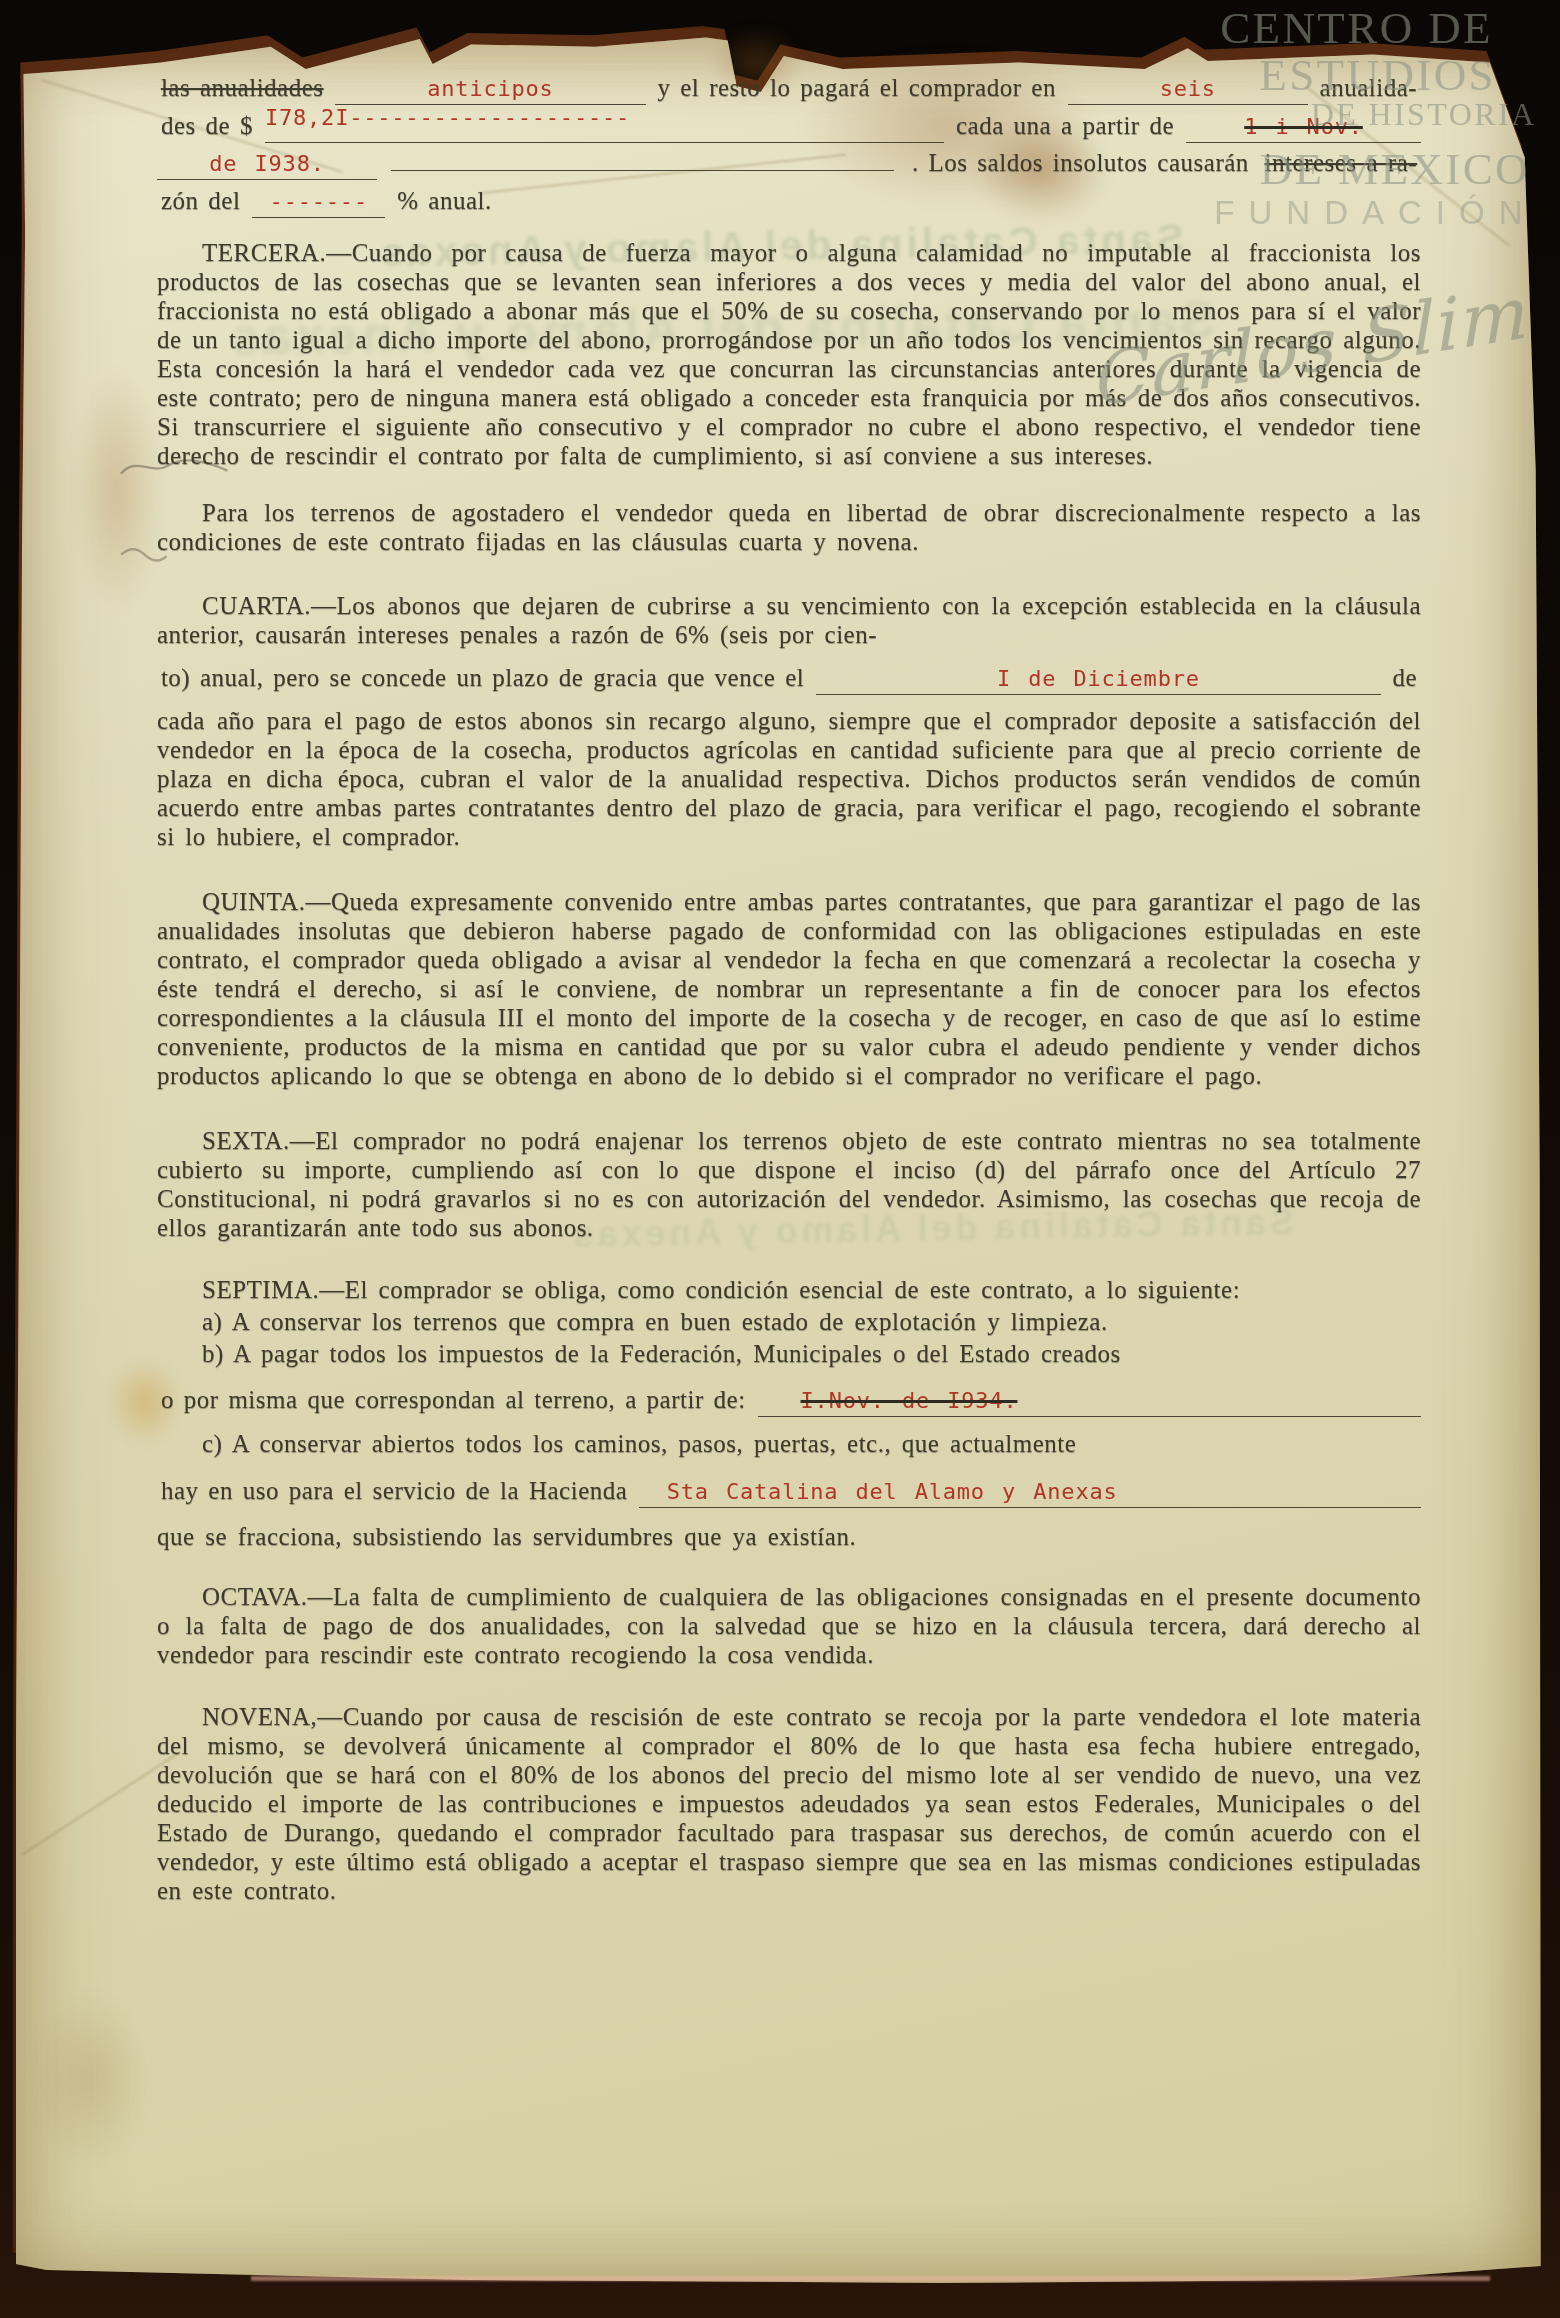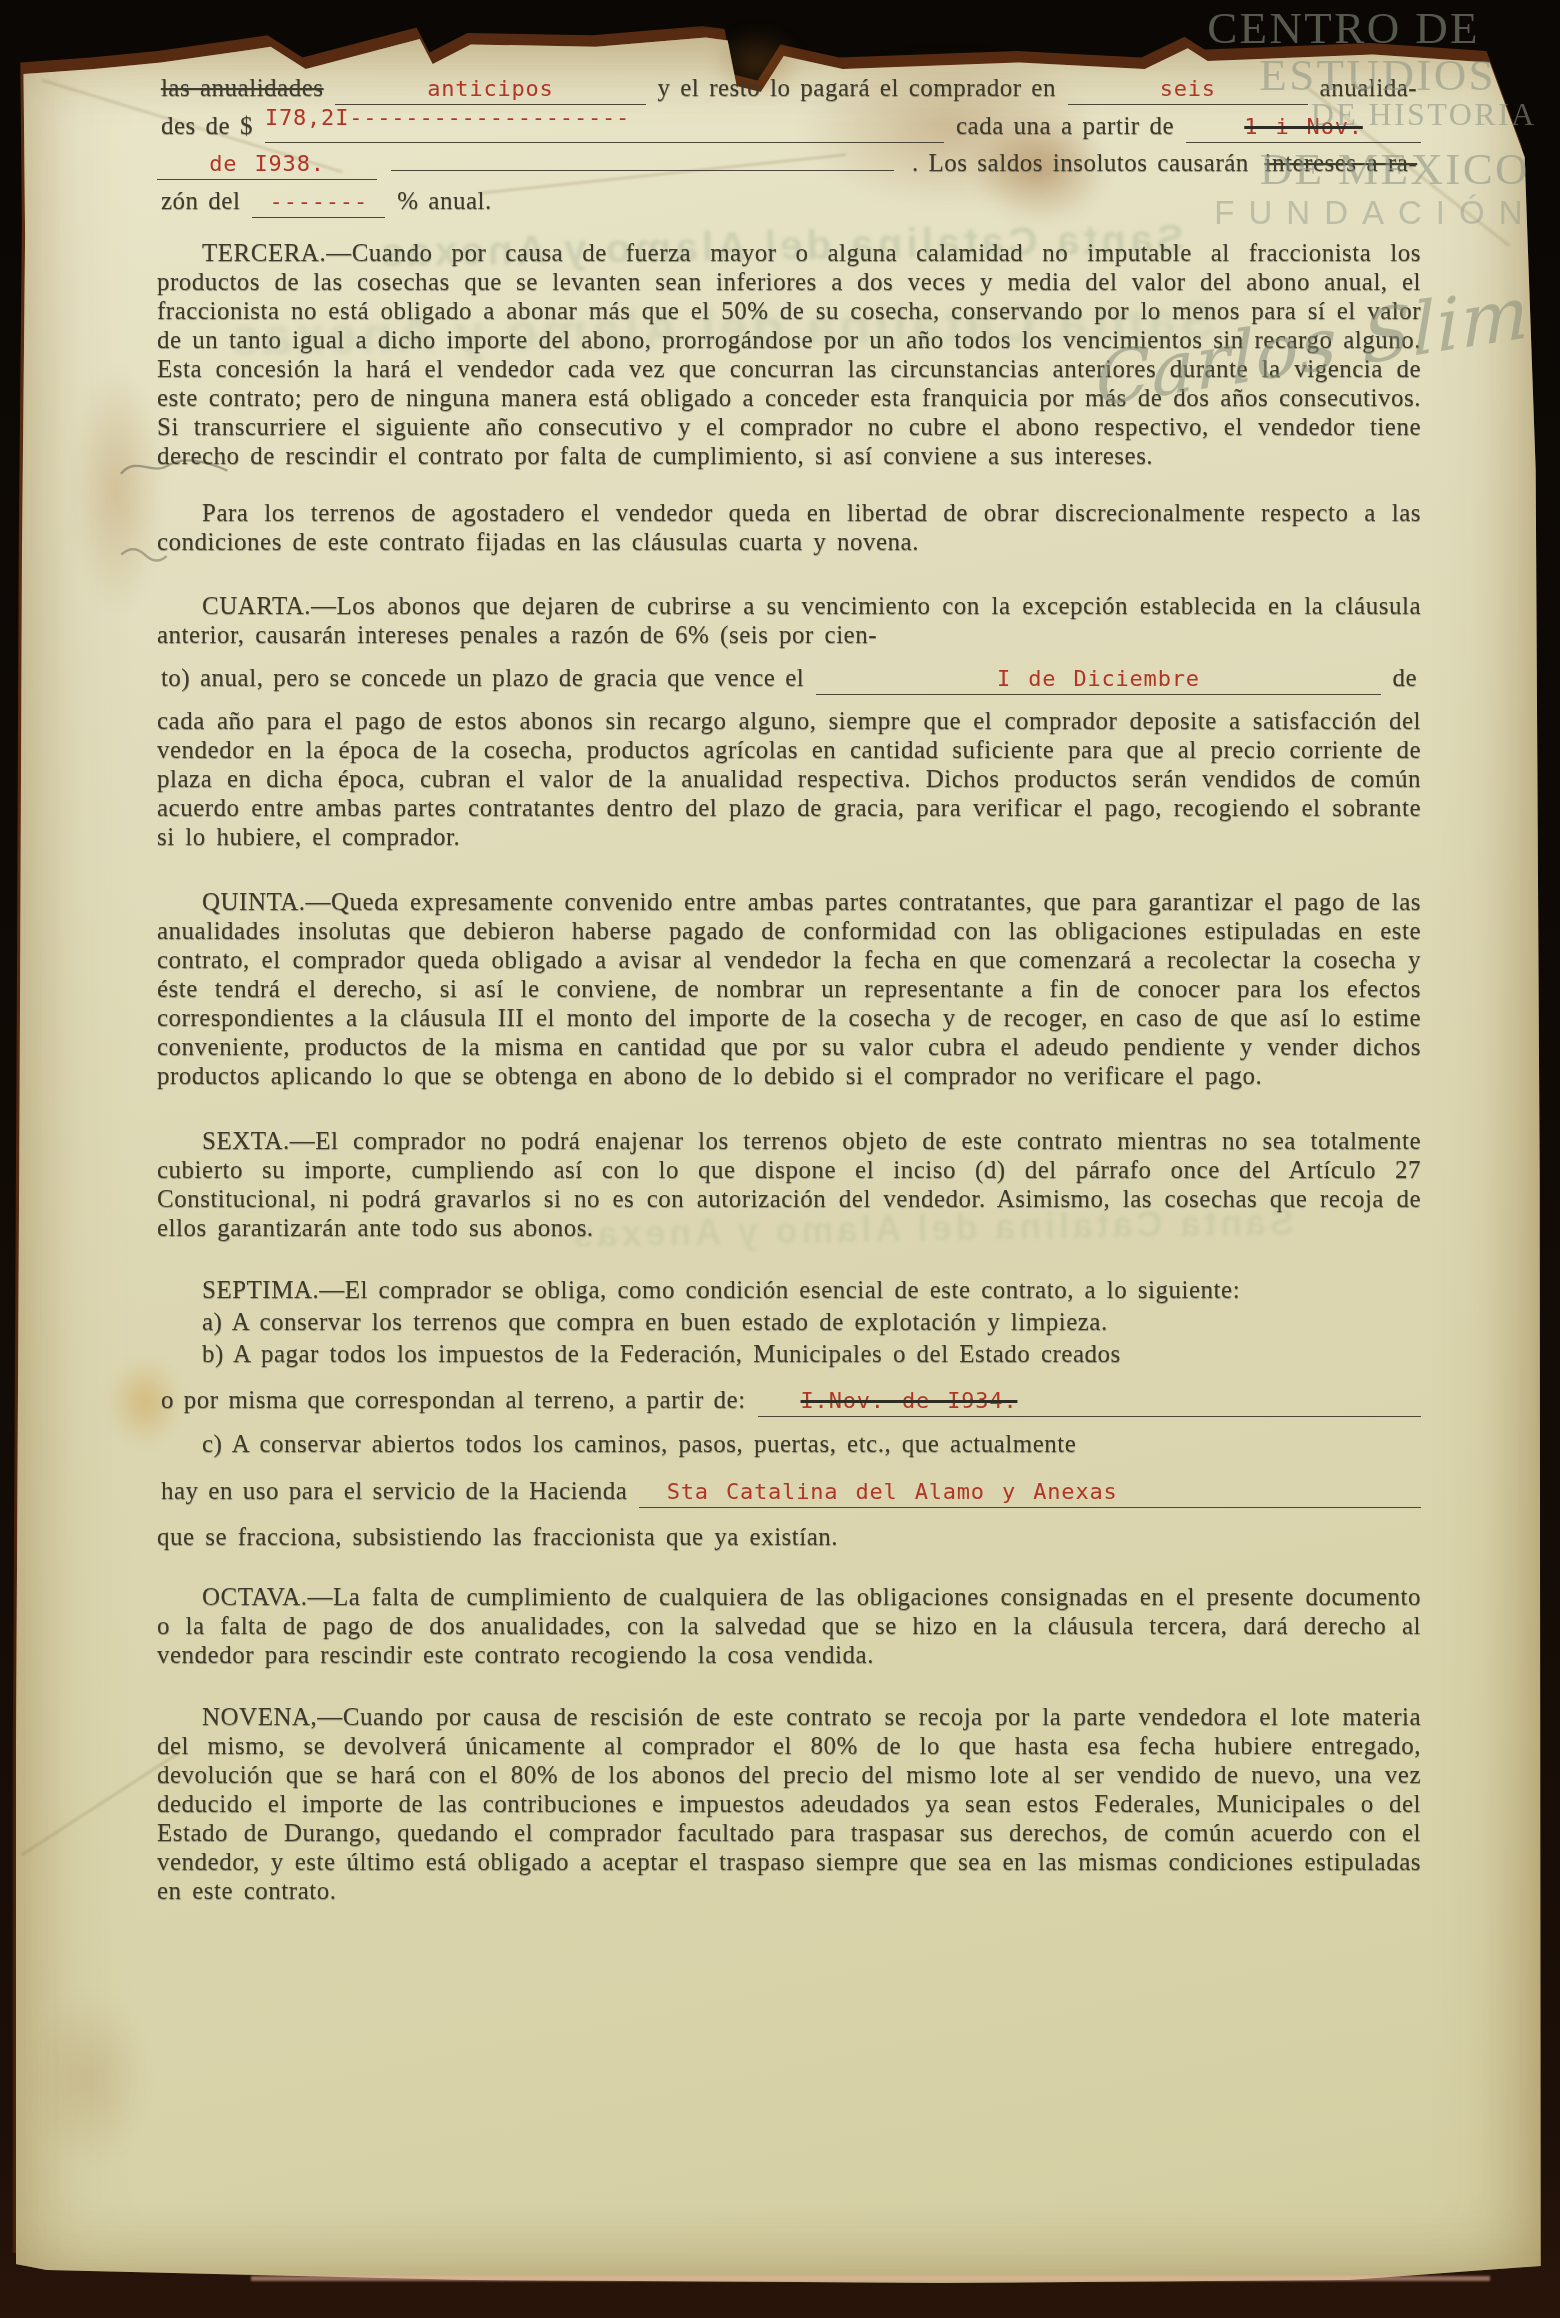--- a/index.html
+++ b/index.html
@@ -83,21 +83,21 @@
 <div class="bleed" style="left:235px;top:298px;width:980px;font-size:52px;color:rgba(110,140,105,.14);filter:blur(2.4px);">Santa Catalina del Alamo y Anexas</div>
 <div class="bleed" style="left:196px;top:1211px;width:1098px;font-size:36px;color:rgba(110,135,110,.12);">Santa Catalina del Alamo y Anexas</div>
 
 <svg class="pencil" style="left:116px;top:444px;" width="118" height="47" viewBox="0 0 150 60">
   <path d="M6 38 C 25 15, 45 40, 65 28 S 110 20, 142 34" stroke="rgba(95,92,78,.5)" stroke-width="3" fill="none"></path>
 </svg>
 <svg class="pencil" style="left:118px;top:539px;" width="55" height="27.4" viewBox="0 0 70 35">
   <path d="M4 20 q 15 -14 30 0 t 28 2" stroke="rgba(95,92,78,.45)" stroke-width="3" fill="none"></path>
 </svg>
 
-<div class="wm" style="top:1.6px;right:80px;font-size:45px;">CENTRO DE</div>
+<div class="wm" style="top:1.6px;right:67px;font-size:45px;">CENTRO DE</div>
 <div class="wm" style="top:49px;right:64px;font-size:45px;">ESTUDIOS</div>
 <div class="wm" style="top:96px;right:23.5px;font-size:32px;">DE HISTORIA</div>
 <div class="wm" style="top:143px;right:30px;font-size:45px;">DE MEXICO</div>
 <div class="wm wm-sans" style="top:194px;right:23.5px;font-size:33px;">FUNDACIÓN</div>
 <div class="wm wm-sig" style="top:304px;right:27.4px;font-size:72px;">Carlos Slim</div>
 
 <div class="content">
 
   <div class="row">
     <span class="t xout">las anualidades</span>
@@ -148,21 +148,21 @@
   <p class="para indent mt4">b)  A pagar todos los impuestos de la Federación, Municipales o del Estado creados</p>
   <div class="row fill-row-b">
     <span class="t">o por misma que correspondan al terreno, a partir de:</span>
     <span class="fillspan grow left" style="padding-left:43px;"><span class="red xout-red">I.Nov. de I934.</span></span>
   </div>
   <p class="para indent mt6">c)  A conservar abiertos todos los caminos, pasos, puertas, etc., que actualmente</p>
   <div class="row fill-row-c">
     <span class="t">hay en uso para el servicio de la Hacienda</span>
     <span class="fillspan grow left" style="padding-left:27.4px;"><span class="red">Sta Catalina del Alamo y Anexas</span></span>
   </div>
-  <p class="para">que se fracciona, subsistiendo las fraccionista que ya existían.</p>
+  <p class="para">que se fracciona, subsistiendo las servidumbres que ya existían.</p>
 
   <p class="para indent mt40">OCTAVA.—La falta de cumplimiento de cualquiera de las obligaciones consignadas en el presente documento o la falta de pago de dos anualidades, con la salvedad que se hizo en la cláusula tercera, dará derecho al vendedor para rescindir este contrato recogiendo la cosa vendida.</p>
 
   <p class="para indent mt42">NOVENA,—Cuando por causa de rescisión de este contrato se recoja por la parte vendedora el lote materia del mismo, se devolverá únicamente al comprador el 80% de lo que hasta esa fecha hubiere entregado, devolución que se hará con el 80% de los abonos del precio del mismo lote al ser vendido de nuevo, una vez deducido el importe de las contribuciones e impuestos adeudados ya sean estos Federales, Municipales o del Estado de Durango, quedando el comprador facultado para traspasar sus derechos, de común acuerdo con el vendedor, y este último está obligado a aceptar el traspaso siempre que sea en las mismas condiciones estipuladas en este contrato.</p>
 
 </div>
 
 <div class="paper-shade"></div>
 <div class="bottom-edge"></div>
 

